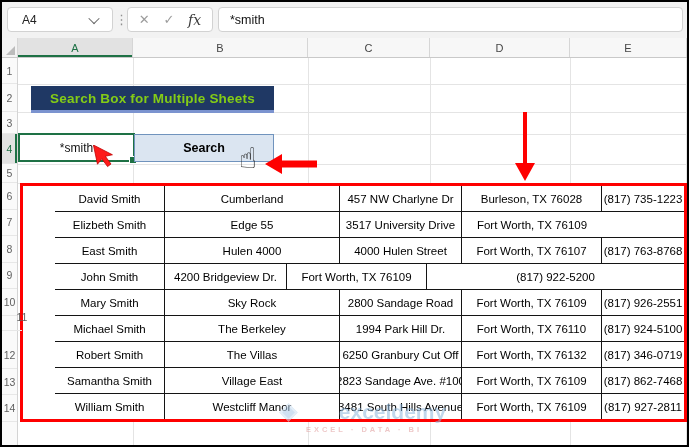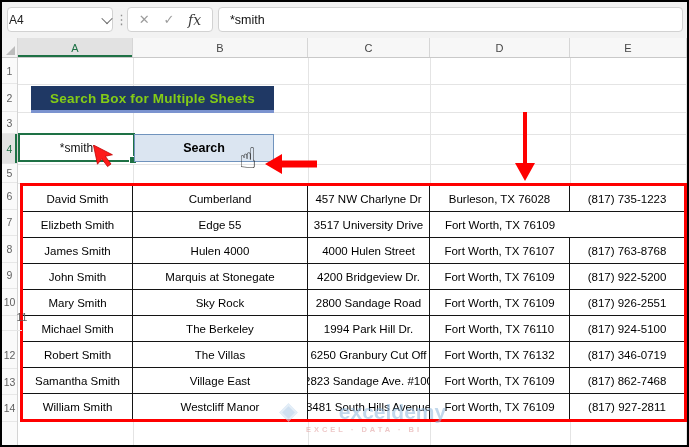--- a/index.html
+++ b/index.html
@@ -7,21 +7,21 @@
     position:relative; width:689px; height:447px; box-sizing:border-box;
     border:2px solid #000; background:#fff; overflow:hidden;
     font-family:"Liberation Sans", sans-serif;
   }
   
   .topbar { position:absolute; left:0; top:0; right:0; height:36px; background:#f2f2f2; }
   .namebox {
     position:absolute; left:5px; top:5px; width:106px; height:25px; box-sizing:border-box;
     background:#fff; border:1px solid #d2d2d2; border-radius:4px;
     display:flex; align-items:center; justify-content:space-between;
-    padding:0 1px; font-size:12px; color:#222;
+    padding:0 14px; font-size:12px; color:#222;
   }
   .chev { width:7px; height:7px; border-right:1.6px solid #666; border-bottom:1.6px solid #666;
     transform:rotate(45deg) translate(-1px,-1px); }
   .dots { position:absolute; left:113px; top:7px; width:10px; height:22px; color:#8f8f8f;
     font-size:13px; line-height:22px; text-align:center; }
   .fxbox {
     position:absolute; left:125px; top:5px; width:86px; height:25px; box-sizing:border-box;
     background:#fff; border:1px solid #d2d2d2; border-radius:4px;
     display:flex; align-items:center; justify-content:space-around; padding:0 4px;
   }
@@ -62,21 +62,21 @@
     justify-content:center; font-size:12px; color:#111; z-index:2; }
   .fill-handle { position:absolute; right:-4px; bottom:-4px; width:6px; height:6px;
     background:#1e7145; border:1px solid #fff; }
   .search-btn { position:absolute; left:132px; top:76px; width:140px; height:28px; box-sizing:border-box;
     background:#dbe5f1; border:1px solid #7093bd; display:flex; align-items:center;
     justify-content:center; font-weight:bold; font-size:12.5px; color:#000; z-index:2;
     cursor:pointer; }
   
   .rtable { position:absolute; left:18px; top:125px; width:667px; height:239px; box-sizing:border-box;
     border:3px solid #fe0000; background:#fff; display:flex; flex-direction:column; z-index:2; }
-  .t-row { flex:1; display:flex; }
+  .t-row { flex:1; display:flex;margin-left:32px; }
   .t-row:not(:last-child) { border-bottom:1px solid #141414; }
   .t-cell { display:flex; align-items:center; justify-content:center; font-size:11.5px;
     color:#000; white-space:nowrap; overflow:hidden; box-sizing:border-box; }
   .t-cell:not(:last-child) { border-right:1px solid #141414; }
   .tc0{width:110px;} .tc1{width:175px;} .tc2{width:122px;} .tc3{width:140px;} .tc4{flex:1;}
   
   .anno { position:absolute; z-index:4; pointer-events:none; }
   .hand { font-family:"DejaVu Sans", sans-serif; font-size:29px; color:#1a1a1a; line-height:1; }
   
   .watermark { position:absolute; left:272px; top:342px; width:180px; z-index:5; opacity:.55;
@@ -169,29 +169,28 @@
           <div class="t-cell tc3">Burleson, TX 76028</div>
           <div class="t-cell tc4">(817) 735-1223</div>
         </div>
         <div class="t-row">
           <div class="t-cell tc0">Elizbeth Smith</div>
           <div class="t-cell tc1">Edge 55</div>
           <div class="t-cell tc2">3517 University Drive</div>
           <div class="t-cell tc3">Fort Worth, TX 76109</div>
         </div>
         <div class="t-row">
-          <div class="t-cell tc0">James Smith</div>
+          <div class="t-cell tc0">East Smith</div>
           <div class="t-cell tc1">Hulen 4000</div>
           <div class="t-cell tc2">4000 Hulen Street</div>
           <div class="t-cell tc3">Fort Worth, TX 76107</div>
           <div class="t-cell tc4">(817) 763-8768</div>
         </div>
         <div class="t-row">
           <div class="t-cell tc0">John Smith</div>
-          <div class="t-cell tc1">Marquis at Stonegate</div>
           <div class="t-cell tc2">4200 Bridgeview Dr.</div>
           <div class="t-cell tc3">Fort Worth, TX 76109</div>
           <div class="t-cell tc4">(817) 922-5200</div>
         </div>
         <div class="t-row">
           <div class="t-cell tc0">Mary Smith</div>
           <div class="t-cell tc1">Sky Rock</div>
           <div class="t-cell tc2">2800 Sandage Road</div>
           <div class="t-cell tc3">Fort Worth, TX 76109</div>
           <div class="t-cell tc4">(817) 926-2551</div>

